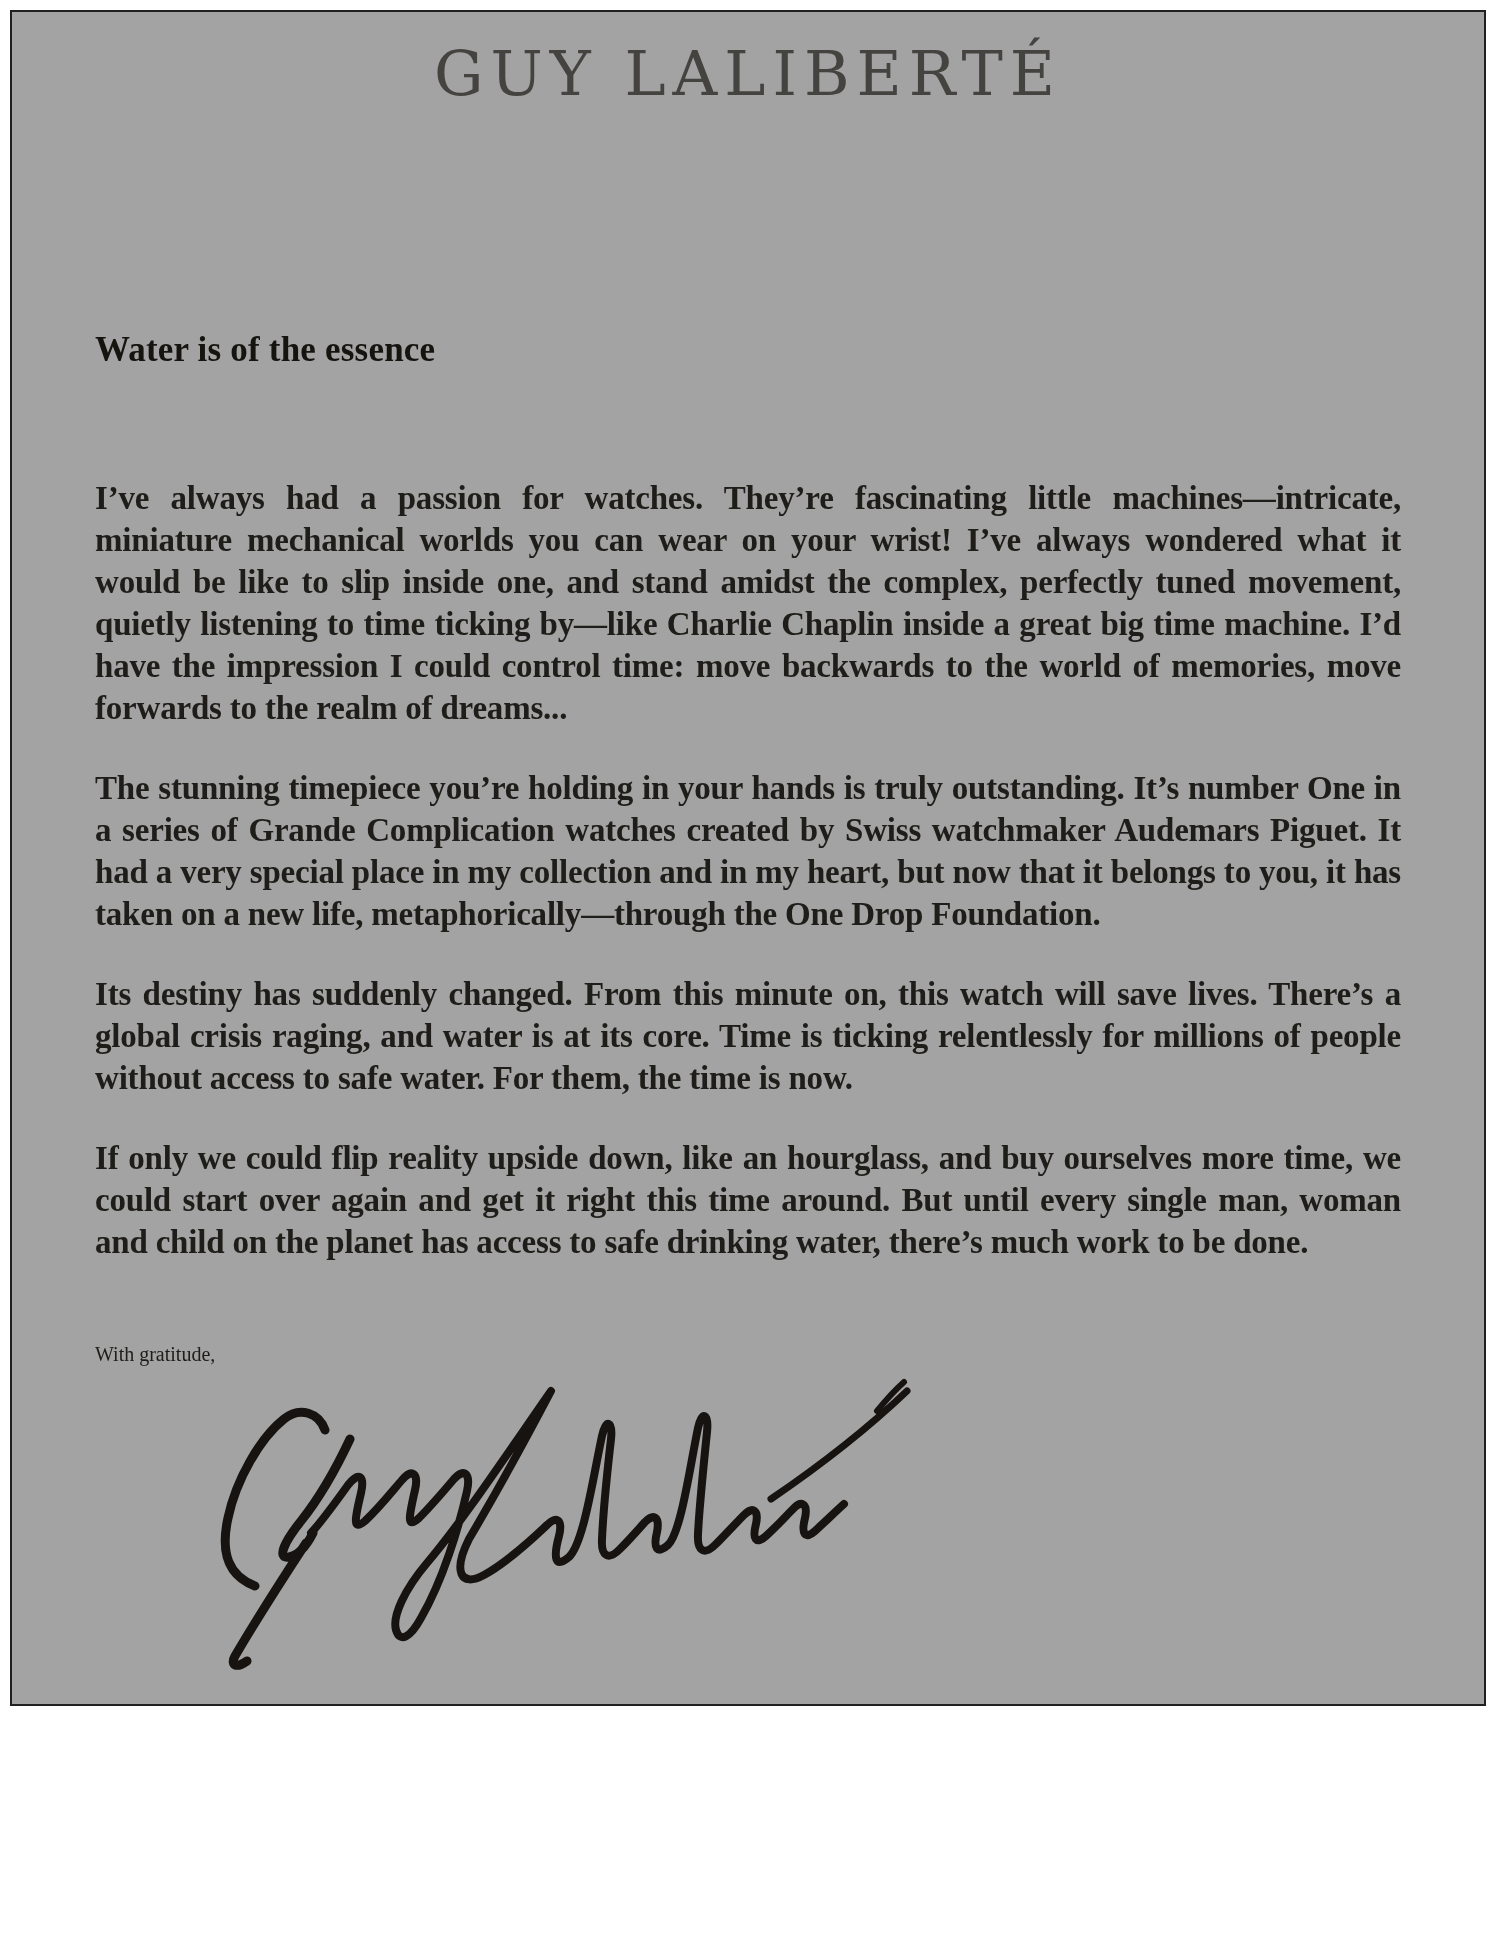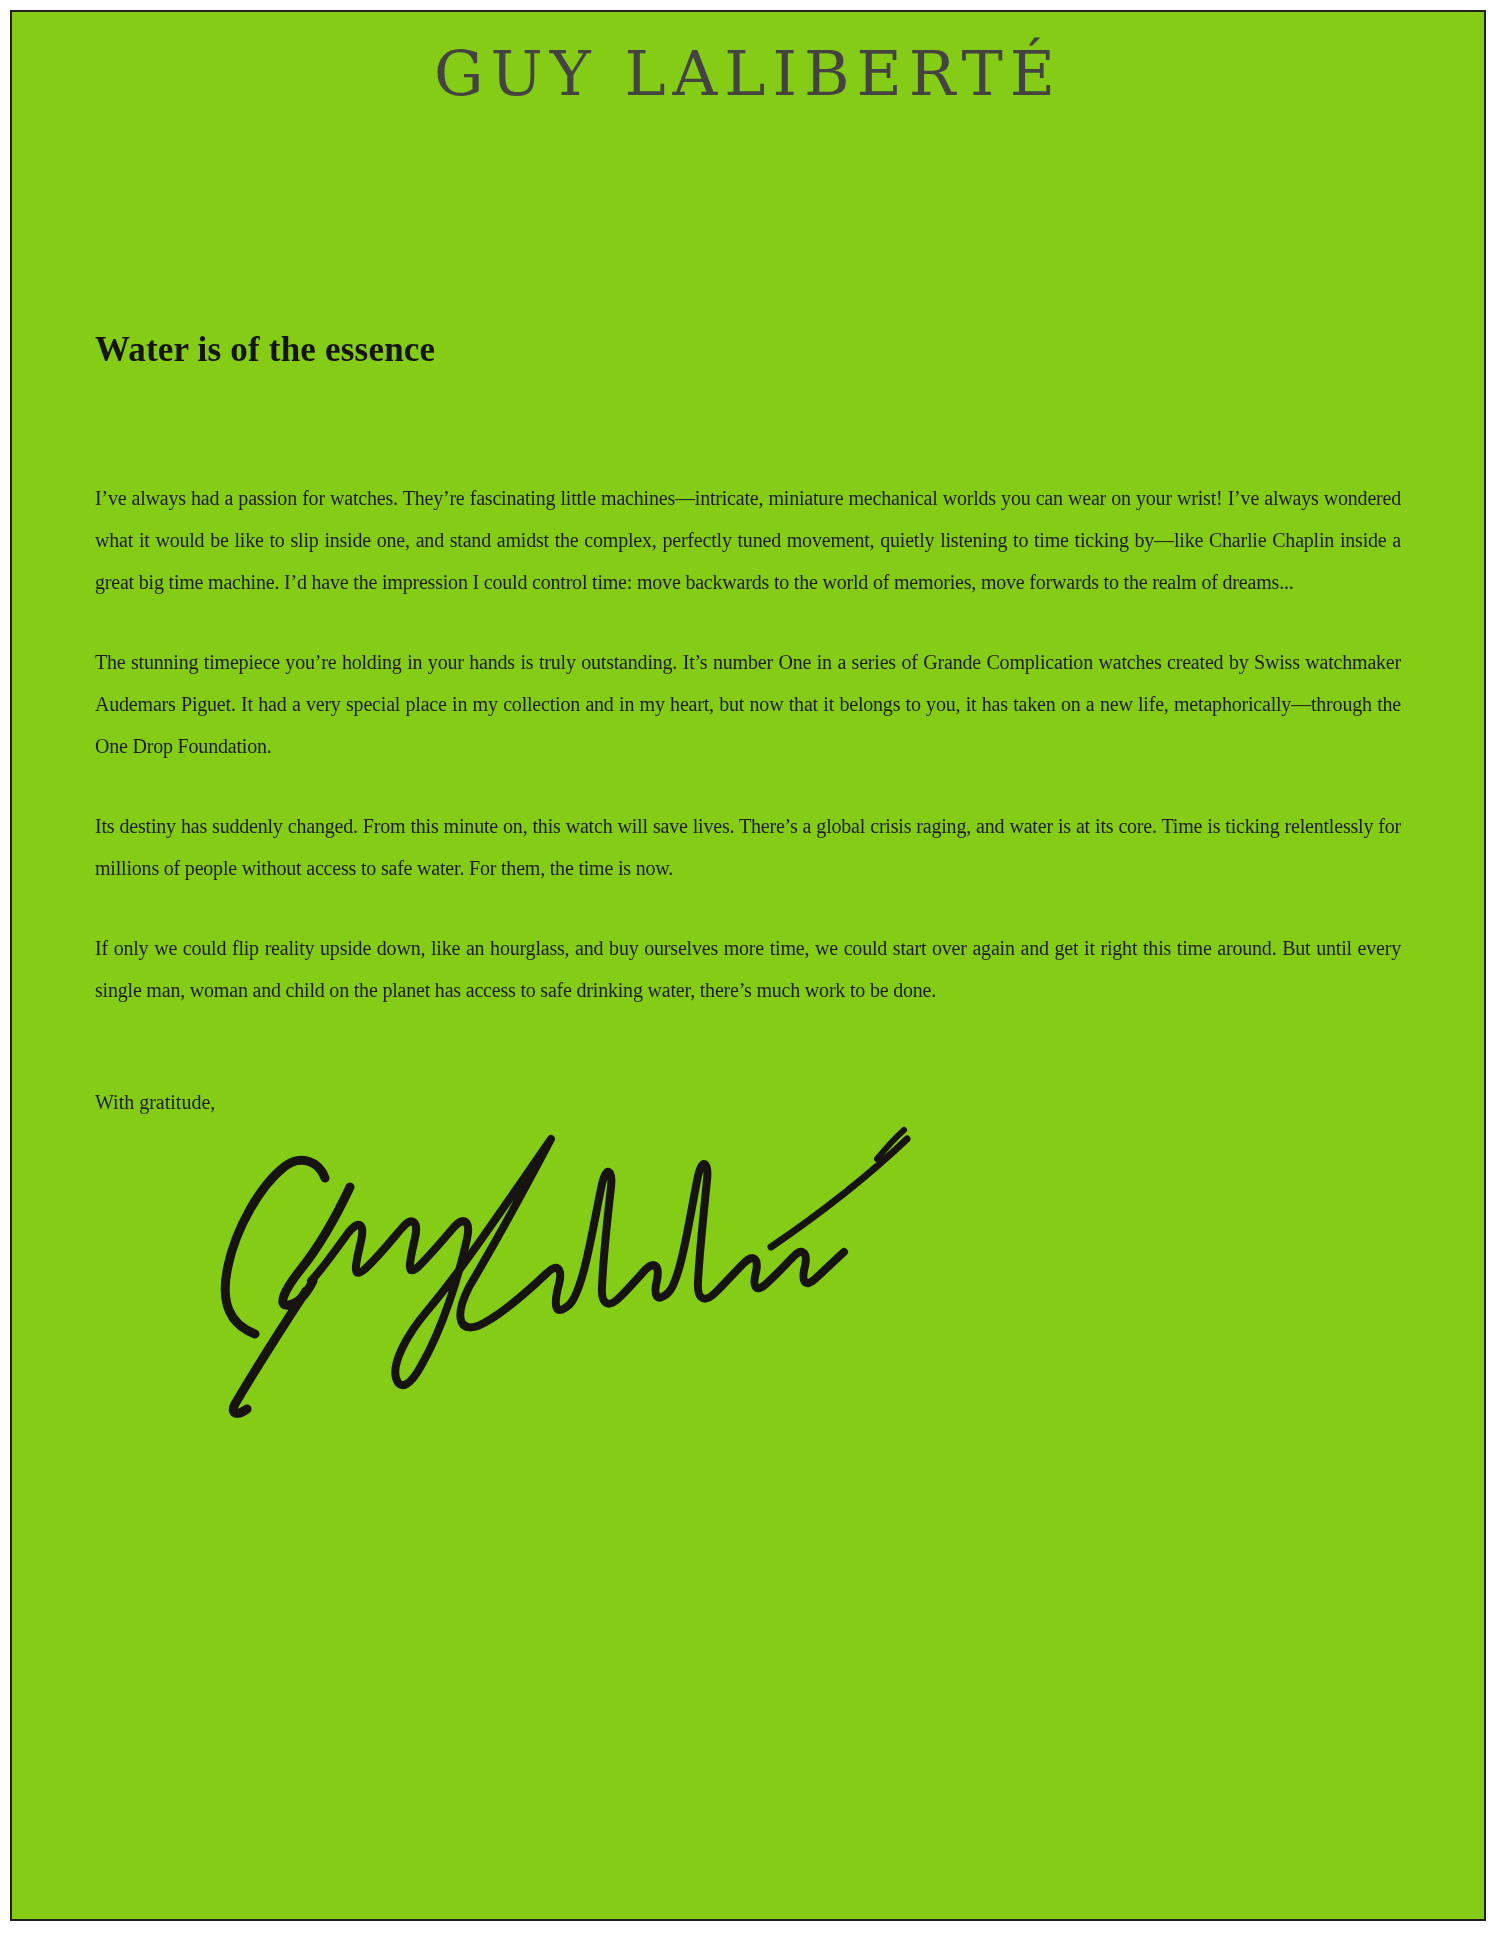--- a/index.html
+++ b/index.html
@@ -11,23 +11,23 @@
     height: 1935px;
     background: #ffffff;
     position: relative;
     font-family: "Liberation Serif", serif;
   }
   .sheet {
     position: absolute;
     left: 10px;
     top: 10px;
     width: 1476px;
-    height: 1911px;
+    height: 1696px;
     border: 2px solid #21201e;
-    background: #84cc16;
+    background: #a3a3a3;
     box-sizing: border-box;
     overflow: hidden;
   }
   .content {
     padding: 0 83px;
   }
   h1.letterhead {
     margin: 28px 0 0 0;
     text-align: center;
     font-family: "DejaVu Serif", serif;
@@ -40,26 +40,27 @@
   h2.letter-title {
     margin: 224px 0 13px 0;
     font-family: "Liberation Serif", serif;
     font-weight: bold;
     font-size: 35px;
     line-height: 1;
     letter-spacing: 0.2px;
     color: #16140f;
   }
   .body-text p {
-    font-size: 20px;
+    font-size: 33px;
     line-height: 42px;
     letter-spacing: -0.2px;
     color: #1f1d19;
     text-align: justify;
     margin: 0 0 38px 0;
+    font-weight: bold;
   }
   .body-text p.first {
     margin-top: 110px;
   }
   .closing {
     margin: 70px 0 0 0;
     font-size: 20px;
     line-height: 42px;
     color: #1f1d19;
   }

